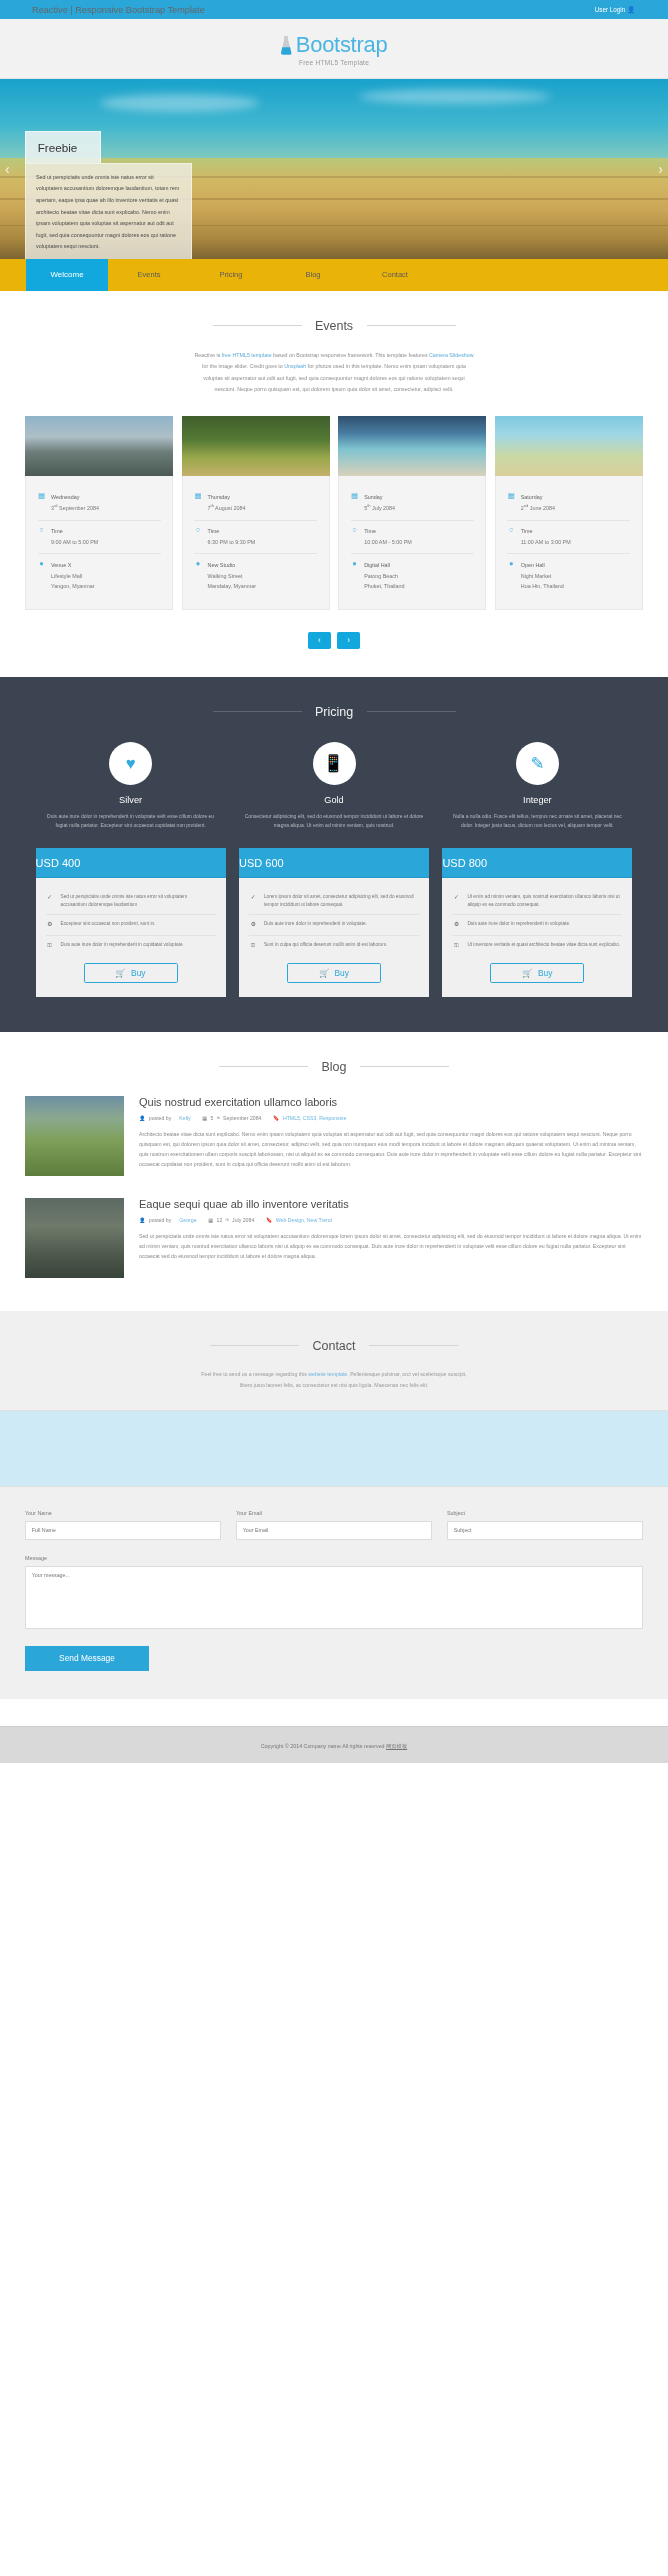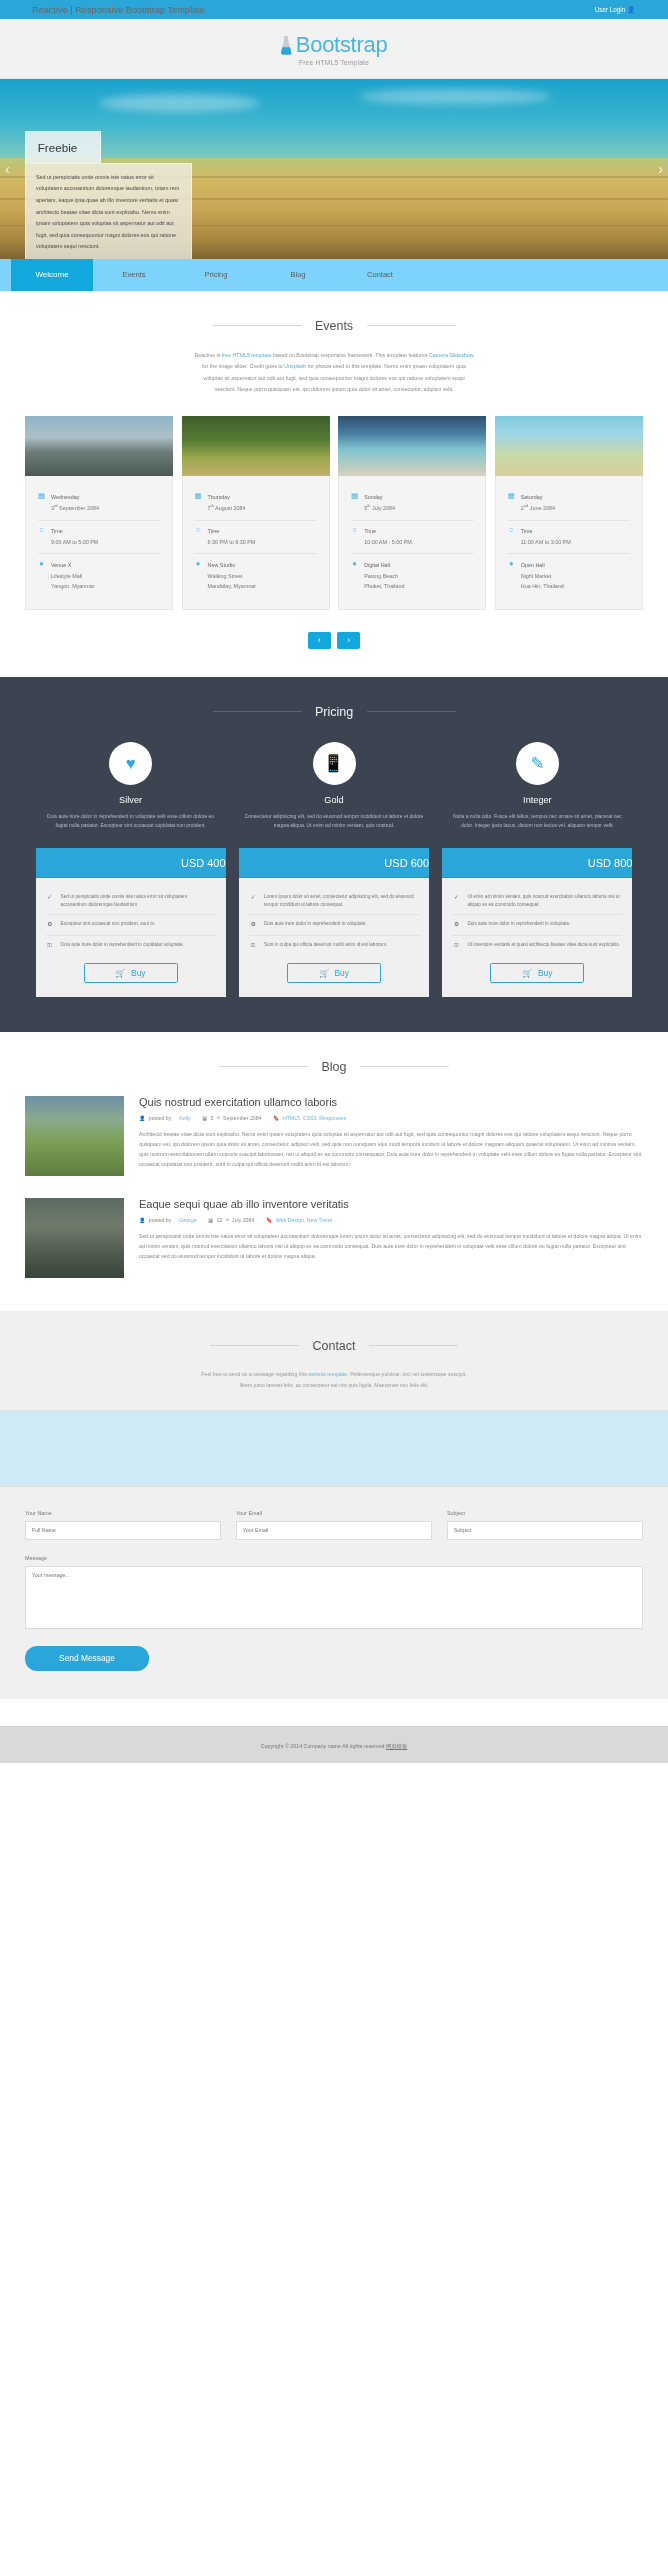--- a/index.html
+++ b/index.html
@@ -104,25 +104,25 @@
   }
   .hero-arrow {
     position: absolute; top: 50%; transform: translateY(-50%);
     color: rgba(255,255,255,0.85); font-size: 14px; z-index: 6;
   }
   .hero-arrow.left { left: 5px; }
   .hero-arrow.right { right: 5px; }
 
   
   .navbar {
-    background: #7dd3fc;
+    background: #eab308;
     display: flex;
     height: 32px;
     align-items: stretch;
-    padding-left: 11px;
+    padding-left: 26px;
   }
   .nav-item {
     display: flex; align-items: center; justify-content: center;
     width: 82px;
     font-size: 7.5px; color: #5b5b5b;
   }
   .nav-item.active { background: #12a8dd; color: #fff; font-size: 8px; }
 
   
   .sec-head {
@@ -187,21 +187,21 @@
     width: 43px; height: 43px; border-radius: 50%; background: #fff;
     display: flex; align-items: center; justify-content: center;
     color: #34a9dc; font-size: 16.7px;
   }
   .price-name { text-align: center; color: #fff; font-size: 9.2px; margin-top: 10px; }
   .price-desc {
     text-align: center; color: #b5bcc4; font-size: 5px;
     line-height: 1.85; margin-top: 6.7px; padding: 0 5px; min-height: 28px;
   }
   .price-badge {
-    background: #2ba6d9; color: #fff; text-align: right;
+    background: #2ba6d9; color: #fff; text-align: left;
     font-size: 11px; padding: 8.4px 0; margin-top: 8.4px;
     border-bottom: 1.7px solid #2397c6;
   }
   .price-body { background: #f0f0f0; padding: 10px 10px 13.4px; }
   .price-feat { display: flex; gap: 5.8px; padding: 5px 1.7px; }
   .price-feat + .price-feat { border-top: 0.8px solid #e2e2e2; }
   .feat-ico { color: #555; font-size: 5.8px; flex: 0 0 7.5px; line-height: 1.6; }
   .feat-txt { font-size: 4.7px; line-height: 1.75; color: #777; }
   .buy-btn {
     margin: 8.4px auto 0; width: 94px; height: 20px;
@@ -241,21 +241,21 @@
   .field input, .msg-area {
     width: 100%; height: 18.4px; border: 0.8px solid #dcdcdc; background: #fff;
     font-size: 5.3px; color: #b6b6b6; padding: 0 5.8px;
     font-family: "Liberation Sans", sans-serif;
   }
   .msg-wrap { margin-top: 15px; }
   .msg-area { height: 63px; padding: 5.8px; resize: none; }
   .send-btn {
     margin-top: 15px; width: 124px; height: 25px;
     background: #2ba6d9; color: #fff; border: none;
-    font-size: 8.4px; border-radius: 12px;
+    font-size: 8.4px; border-radius: 0;
     font-family: "Liberation Sans", sans-serif;
   }
 
   
   .footer {
     background: #d9d9d9; border-top: 0.8px solid #cdcdcd;
     padding: 13.4px 0; text-align: center; margin-top: 27px;
   }
   .footer-txt { font-size: 5.3px; color: #777; }
   .footer-txt a { color: #777; text-decoration: underline; }

